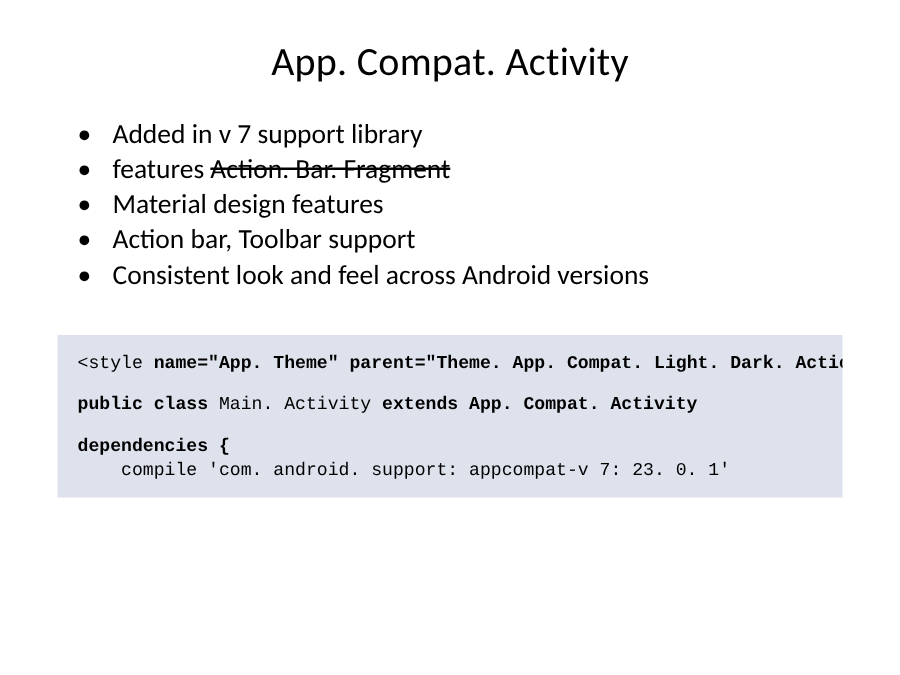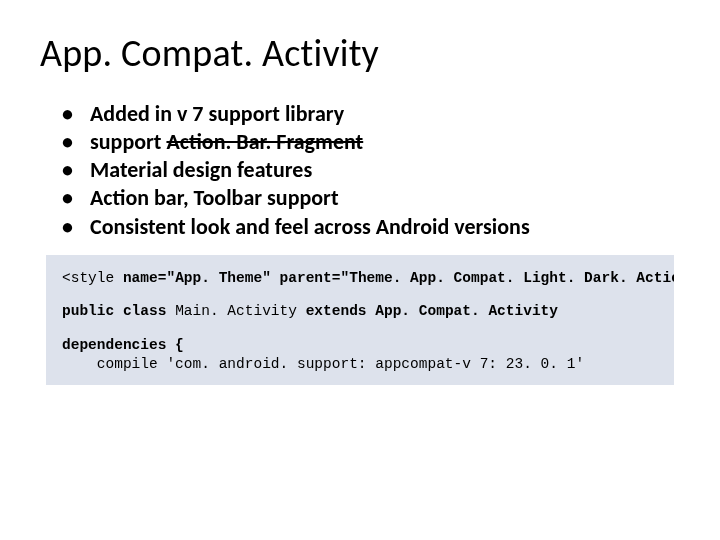--- a/index.html
+++ b/index.html
@@ -12,31 +12,30 @@
     color: #000;
   }
   .slide {
     box-sizing: border-box;
     width: 720px;
     height: 540px;
     padding: 20px 40px 20px 40px;
     position: relative;
   }
   .title {
-    text-align: left;
-    font-size: 38px;
+    text-align: center;
+    font-size: 32px;
     font-weight: 400;
     margin: 10px 0 24px 0;
     letter-spacing: 0.2px;
   }
   ul.bullets {
     list-style: none;
     padding: 0;
-    margin: 0 0 14px 22px;
-    font-weight: bold;
+    margin: 0 0 34px 22px;
   }
   ul.bullets li {
     position: relative;
     padding-left: 28px;
     font-size: 22px;
     line-height: 1.28;
     margin: 0;
   }
   ul.bullets li::before {
     content: "•";
@@ -65,21 +64,21 @@
 </style>
 </head>
 <body>
 
 <div class="slide">
 
   <h1 class="title">App. Compat. Activity</h1>
 
   <ul class="bullets">
     <li><span>Added in v 7 support library</span><span class="strike"></span><span></span></li>
-    <li><span>support </span><span class="strike">Action. Bar. Fragment</span><span></span></li>
+    <li><span>features </span><span class="strike">Action. Bar. Fragment</span><span></span></li>
     <li><span>Material design features</span><span class="strike"></span><span></span></li>
     <li><span>Action bar, Toolbar support</span><span class="strike"></span><span></span></li>
     <li><span>Consistent look and feel across Android versions</span><span class="strike"></span><span></span></li>
   </ul>
 
   <div class="codebox"><span class="row"><span>&lt;style </span><span class="kw">name="App. Theme"</span><span> </span><span class="kw">parent="Theme. App. Compat. Light. Dark. Action. Bar"&gt;</span></span><span class="gap"></span><span class="row"><span class="kw">public class </span><span>Main. Activity </span><span class="kw">extends App. Compat. Activity</span></span><span class="gap"></span><span class="row kw">dependencies {</span><span class="row">    compile 'com. android. support: appcompat-v 7: 23. 0. 1'</span></div>
 
 </div>
 
 </body></html>

